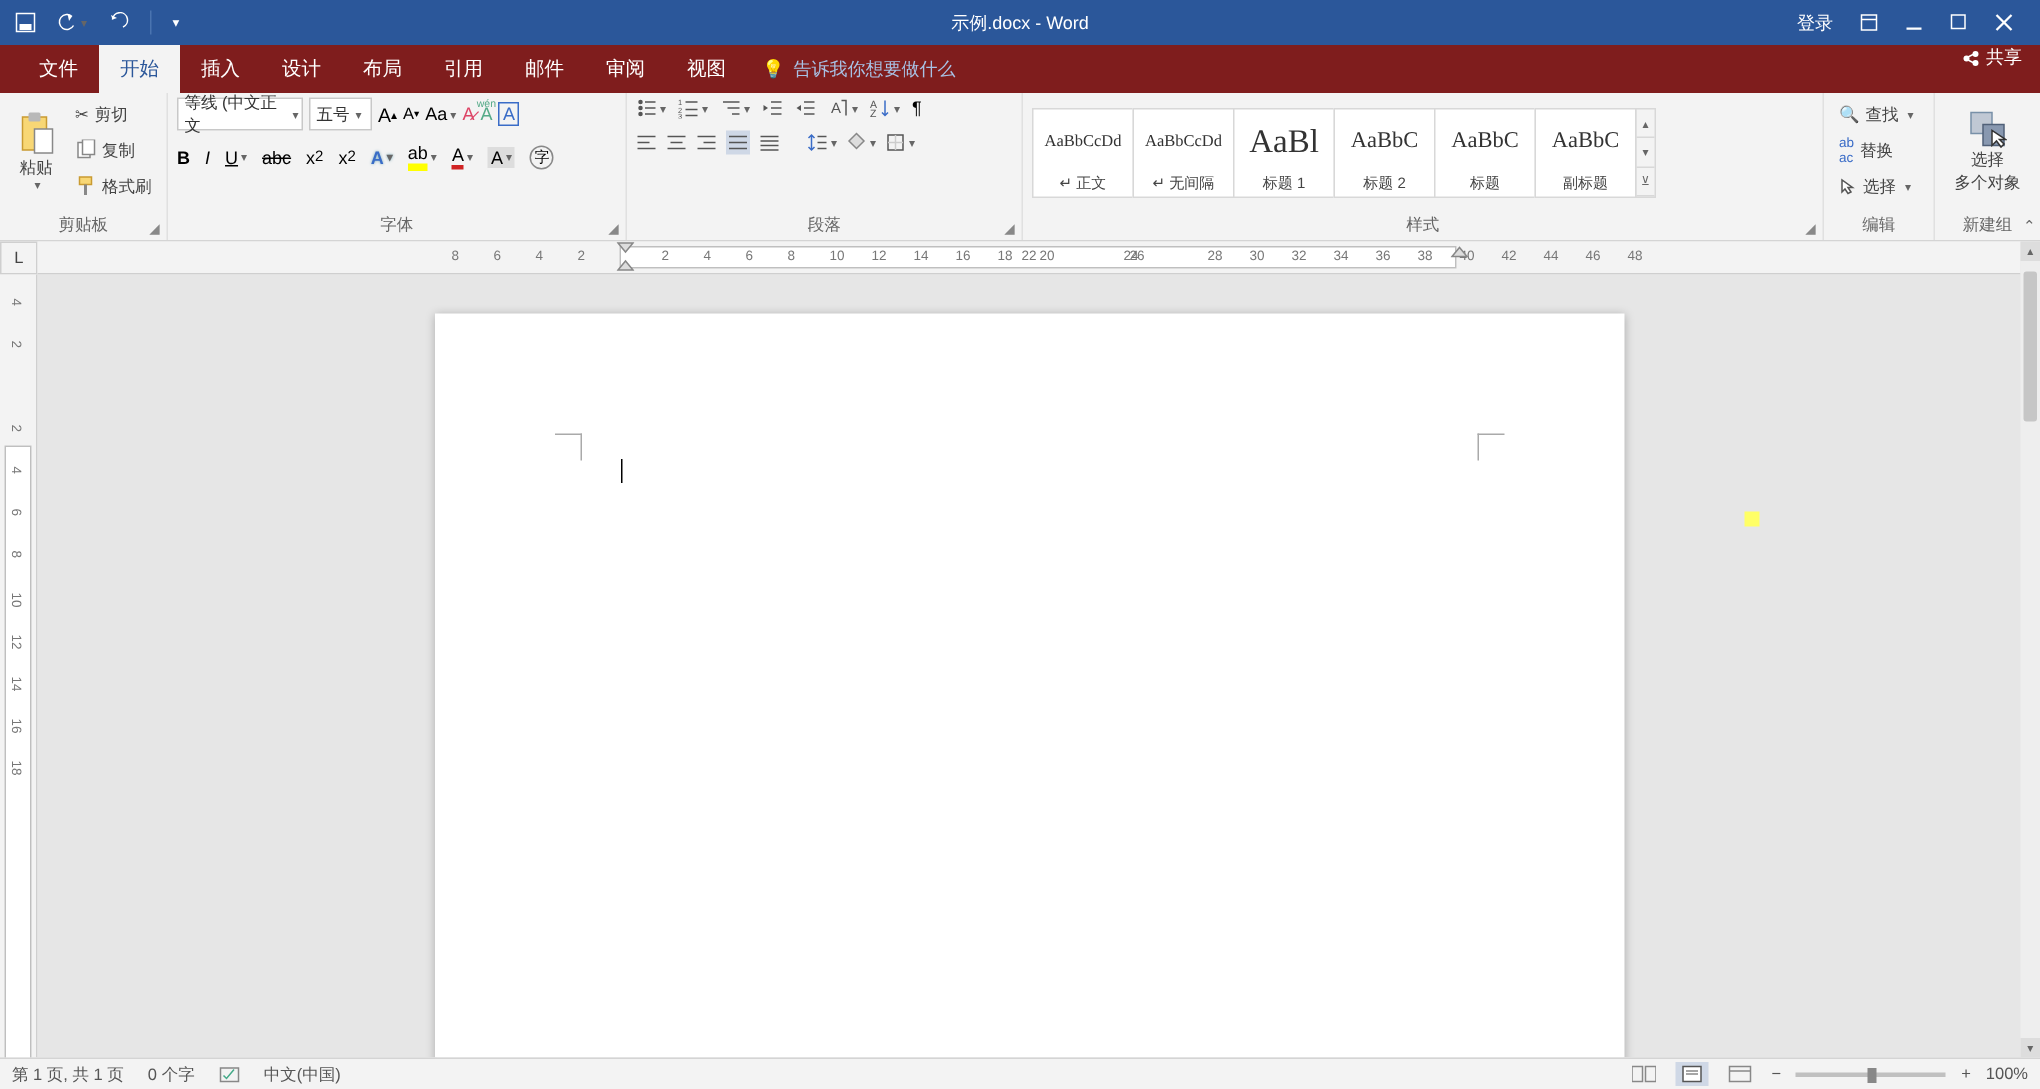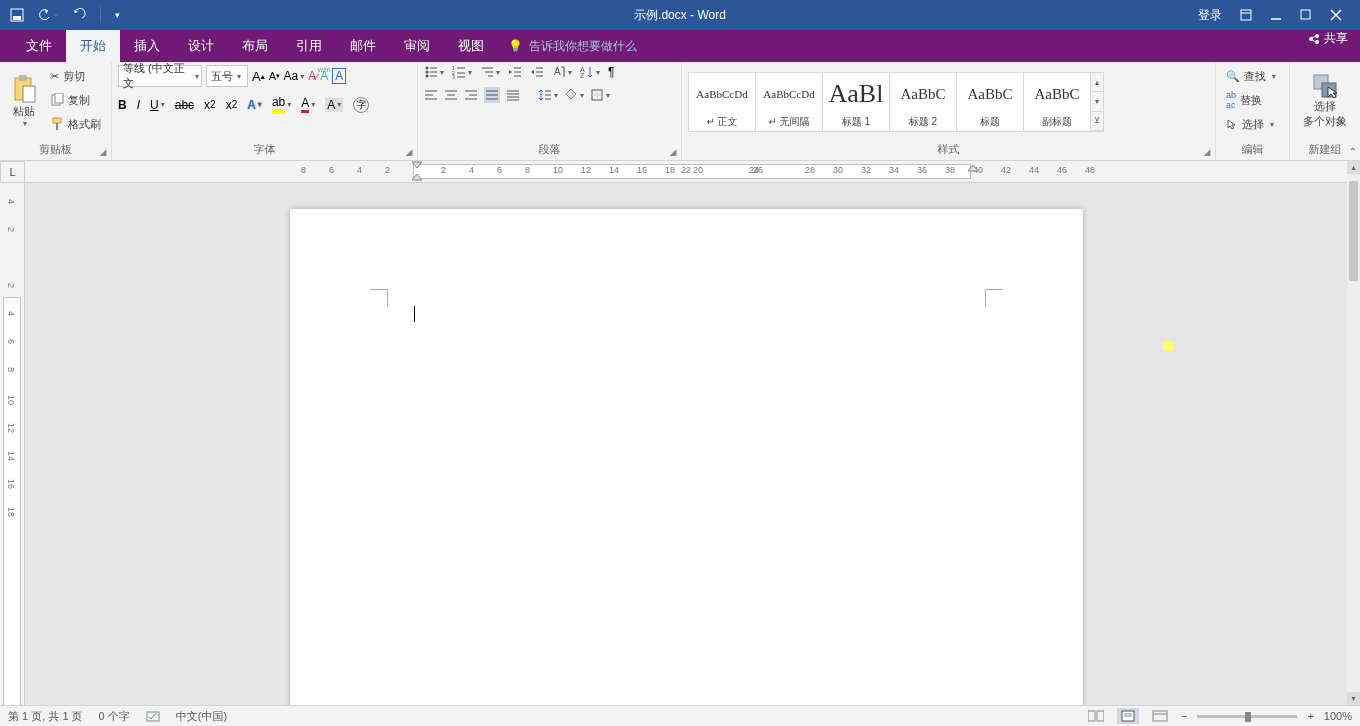--- a/index.html
+++ b/index.html
@@ -6,21 +6,21 @@
 body { width: 1360px; height: 726px; background: #e6e6e6; overflow: hidden; font-size: 12px; }
 
 
 .titlebar { height: 30px; background: #2b579a; display: flex; align-items: center; color: #fff; position: relative; }
 .qat { display: flex; align-items: center; padding-left: 10px; gap: 14px; }
 .qat .sep { width: 1px; height: 16px; background: #4a74b0; }
 .title-center { position: absolute; left: 50%; transform: translateX(-50%); font-size: 12px; }
 .winctrl { position: absolute; right: 0; display: flex; align-items: center; gap: 18px; padding-right: 18px; margin-left: 32px; }
 
 
-.tabs { height: 32px; background: #701a75; display: flex; align-items: stretch; padding-left: 12px; position: relative; }
+.tabs { height: 32px; background: #7f1d1d; display: flex; align-items: stretch; padding-left: 12px; position: relative; }
 .tab { padding: 0 14px; display: flex; align-items: center; color: #fff; font-size: 13px; cursor: pointer; }
 .tab.active { background: #f3f3f3; color: #2b579a; }
 .lightbulb { color: #cfe0f4; }
 .tell-me { color: #a8c1e4; flex: 1; display: flex; align-items: center; gap: 6px; padding-left: 10px; }
 .share { position: absolute; right: 12px; color: #fff; display: flex; align-items: center; gap: 4px; }
 
 
 .ribbon { height: 99px; background: #f3f3f3; border-bottom: 1px solid #d4d4d4; display: flex; position: relative; }
 .group { display: flex; flex-direction: column; border-right: 1px solid #e0e0e0; position: relative; }
 .group-body { flex: 1; display: flex; align-items: flex-start; padding: 3px 6px; }
@@ -380,21 +380,21 @@
       <div class="style-gallery" id="style-gallery">
           <div class="style-item">
             <div class="style-preview" style="font-size: 11px;">AaBbCcDd</div>
             <div class="style-name">↵ 正文</div>
           </div>
           <div class="style-item">
             <div class="style-preview" style="font-size: 11px;">AaBbCcDd</div>
             <div class="style-name">↵ 无间隔</div>
           </div>
           <div class="style-item">
-            <div class="style-preview" style="font-size: 26px;">AaBl</div>
+            <div class="style-preview" style="font-size: 22px;">AaBl</div>
             <div class="style-name">标题 1</div>
           </div>
           <div class="style-item">
             <div class="style-preview" style="font-size: 15px;">AaBbC</div>
             <div class="style-name">标题 2</div>
           </div>
           <div class="style-item">
             <div class="style-preview" style="font-size: 15px;">AaBbC</div>
             <div class="style-name">标题</div>
           </div>

